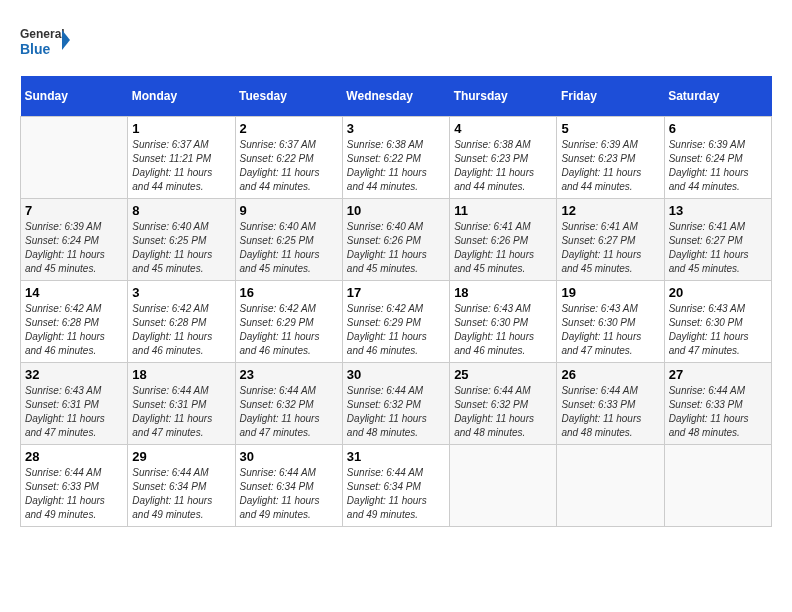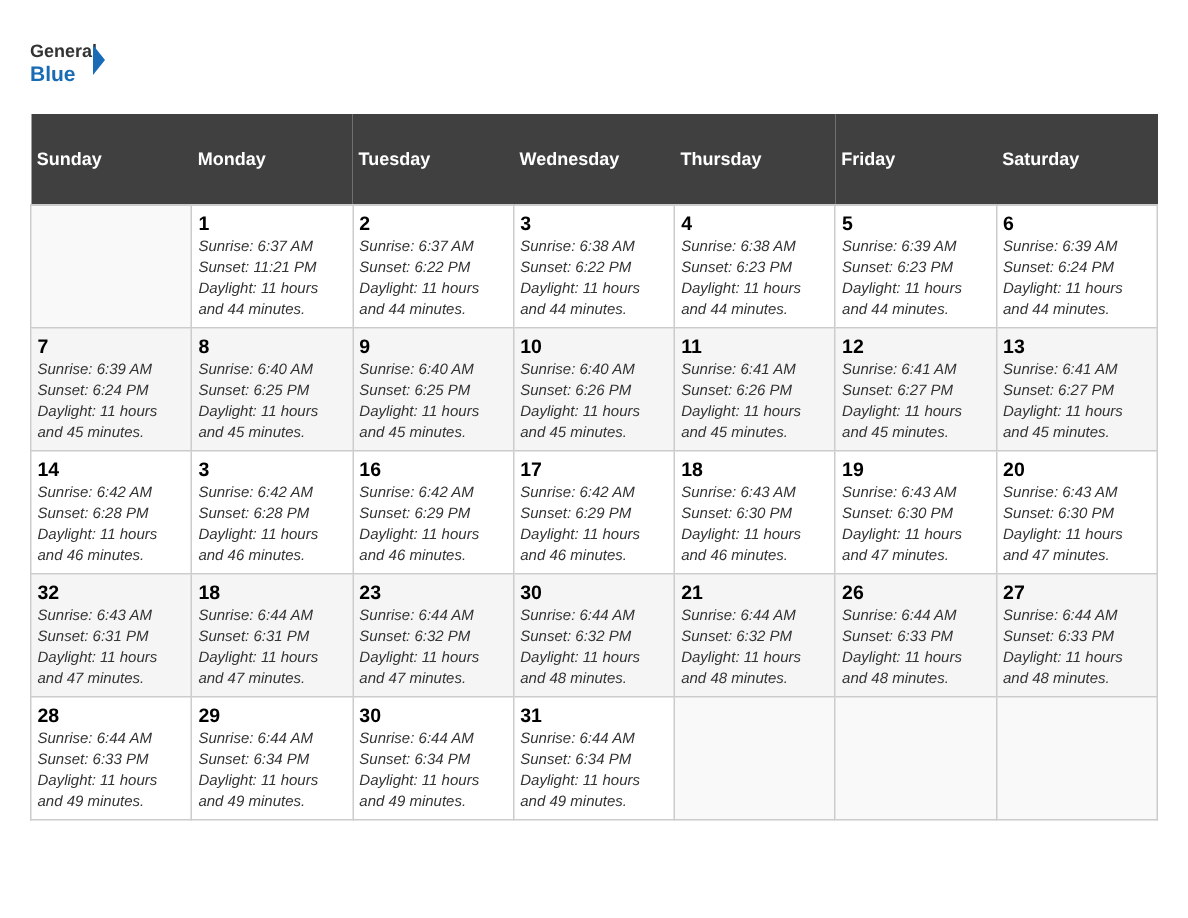--- a/index.html
+++ b/index.html
@@ -32,23 +32,23 @@
     .subtitle {
       font-size: 14px;
       color: #555;
     }
     table {
       width: 100%;
       border-collapse: collapse;
       font-size: 11px;
     }
     th {
-      background-color: #404040;
+      background-color: #1d4ed8;
       color: #fff;
-      padding: 23px 4px;
+      padding: 13px 4px;
       text-align: left;
       font-size: 12px;
       font-weight: bold;
     }
     td {
       border: 1px solid #ccc;
       vertical-align: top;
       padding: 4px;
       width: 107px;
       height: 80px;
@@ -204,21 +204,21 @@
         </td>
         <td>
           <span class="day-num">23</span>
           <div class="day-info"><span>Sunrise: 6:44 AM</span><br><span>Sunset: 6:32 PM</span><br><span>Daylight: 11 hours</span><br><span>and 47 minutes.</span></div>
         </td>
         <td>
           <span class="day-num">30</span>
           <div class="day-info"><span>Sunrise: 6:44 AM</span><br><span>Sunset: 6:32 PM</span><br><span>Daylight: 11 hours</span><br><span>and 48 minutes.</span></div>
         </td>
         <td>
-          <span class="day-num">21</span>
+          <span class="day-num">25</span>
           <div class="day-info"><span>Sunrise: 6:44 AM</span><br><span>Sunset: 6:32 PM</span><br><span>Daylight: 11 hours</span><br><span>and 48 minutes.</span></div>
         </td>
         <td>
           <span class="day-num">26</span>
           <div class="day-info"><span>Sunrise: 6:44 AM</span><br><span>Sunset: 6:33 PM</span><br><span>Daylight: 11 hours</span><br><span>and 48 minutes.</span></div>
         </td>
         <td>
           <span class="day-num">27</span>
           <div class="day-info"><span>Sunrise: 6:44 AM</span><br><span>Sunset: 6:33 PM</span><br><span>Daylight: 11 hours</span><br><span>and 48 minutes.</span></div>
         </td>

